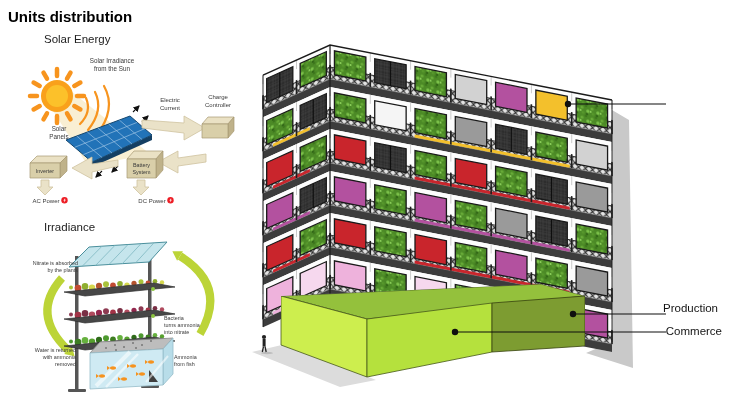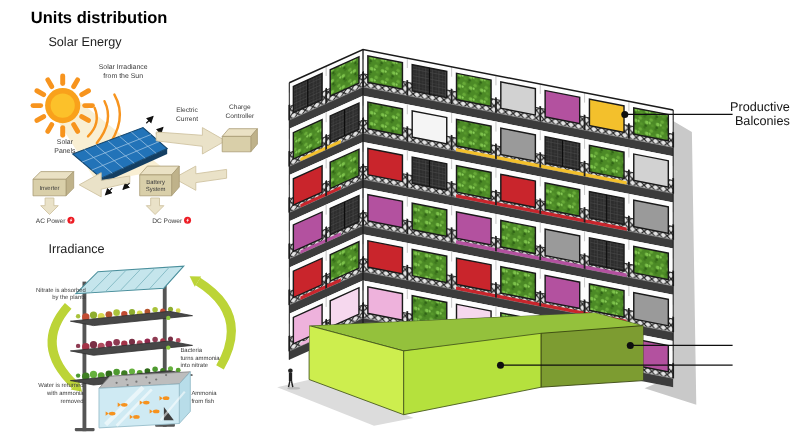--- a/index.html
+++ b/index.html
@@ -1,18 +1,18 @@
 <!DOCTYPE html>
 <html><head>
 <meta charset="utf-8">
 <style>
   html,body{margin:0;padding:0;background:#fff;}
   .canvas{position:relative;width:730px;height:407px;background:#fff;overflow:hidden;
           font-family:"Liberation Sans",sans-serif;color:#1b1b1b;}
-  .title{position:absolute;left:8px;top:8px;font-size:15px;font-weight:bold;color:#000;margin-left:20px;}
+  .title{position:absolute;left:8px;top:8px;font-size:15px;font-weight:bold;color:#000;}
   .sec{position:absolute;font-size:11.5px;color:#222;margin-left:36px;}
   .sec-solar{left:8px;top:33px;}
   .sec-aqua{left:8px;top:221px;}
   svg{position:absolute;}
   #solarsvg{left:0;top:46px;}
   #aquasvg{left:18px;top:240px;}
   #bsvg{left:240px;top:30px;}
   svg text{font-family:"Liberation Sans",sans-serif;fill:#3a3a3a;}
   .side-label{position:absolute;text-align:right;font-size:11.5px;line-height:13px;color:#141414;}
   .lbl-productive{left:618px;top:92px;width:100px;}
@@ -607,20 +607,18 @@
       <g>
         <line x1="333" y1="284" x2="426" y2="284" stroke="#0f0f0f" stroke-width="1.1"></line>
         <circle cx="333" cy="284" r="3.2" fill="#0f0f0f"></circle>
       </g>
       <g>
         <line x1="215" y1="302" x2="426" y2="302" stroke="#0f0f0f" stroke-width="1.1"></line>
         <circle cx="215" cy="302" r="3.2" fill="#0f0f0f"></circle>
       </g>
     </svg>
 
-  <div class="side-label lbl-productive">
-    <span>Productive</span>
-    <span>Balconies</span>
+  <div class="side-label lbl-production">
+    <span>Production</span>
   </div>
-  <div class="side-label lbl-production">
-  </div>
+  <div class="side-label lbl-commerce">Commerce</div>
 
 </div>
 
 </body></html>

